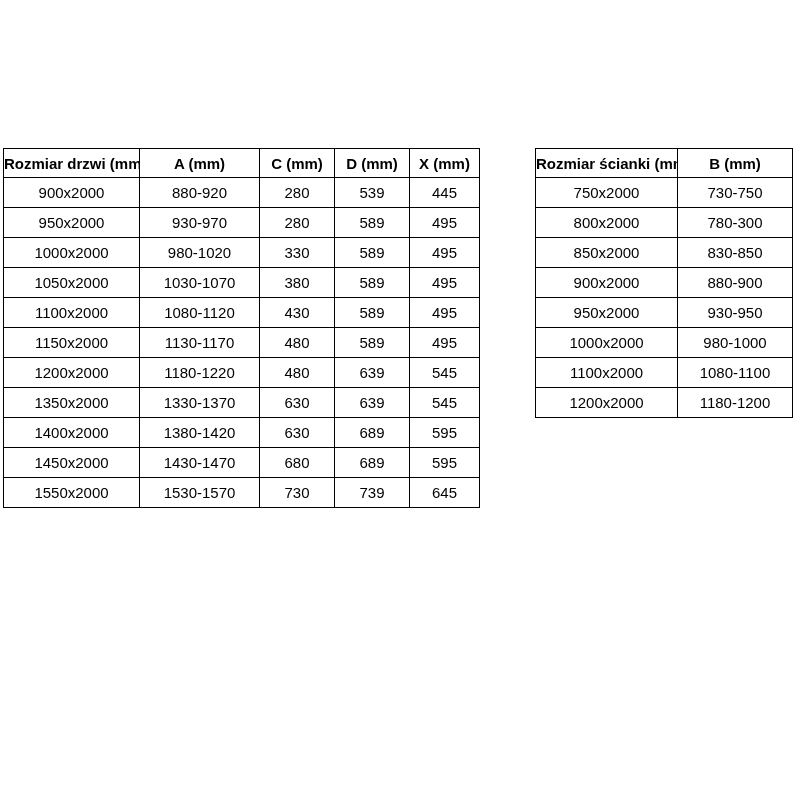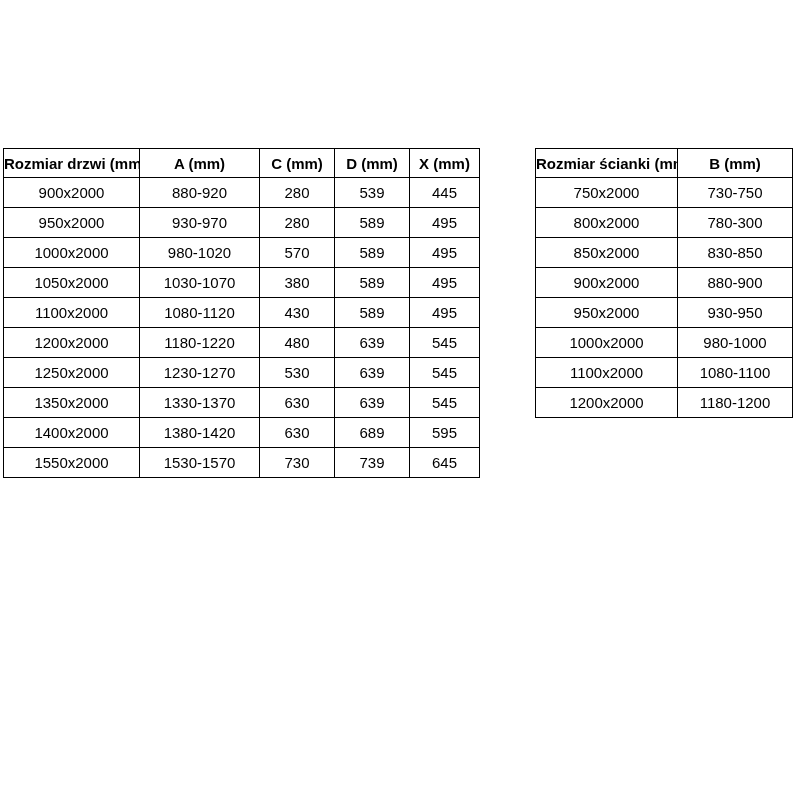--- a/index.html
+++ b/index.html
@@ -87,63 +87,70 @@
         <tr>
           <td>950x2000</td>
           <td>930-970</td>
           <td>280</td>
           <td>589</td>
           <td>495</td>
         </tr>
         <tr>
           <td>1000x2000</td>
           <td>980-1020</td>
-          <td>570</td>
+          <td>330</td>
           <td>589</td>
           <td>495</td>
         </tr>
         <tr>
           <td>1050x2000</td>
           <td>1030-1070</td>
           <td>380</td>
           <td>589</td>
           <td>495</td>
         </tr>
         <tr>
           <td>1100x2000</td>
           <td>1080-1120</td>
           <td>430</td>
+          <td>589</td>
+          <td>495</td>
+        </tr>
+        <tr>
+          <td>1150x2000</td>
+          <td>1130-1170</td>
+          <td>480</td>
           <td>589</td>
           <td>495</td>
         </tr>
         <tr>
           <td>1200x2000</td>
           <td>1180-1220</td>
           <td>480</td>
           <td>639</td>
           <td>545</td>
         </tr>
         <tr>
-          <td>1250x2000</td>
-          <td>1230-1270</td>
-          <td>530</td>
-          <td>639</td>
-          <td>545</td>
-        </tr>
-        <tr>
           <td>1350x2000</td>
           <td>1330-1370</td>
           <td>630</td>
           <td>639</td>
           <td>545</td>
         </tr>
         <tr>
           <td>1400x2000</td>
           <td>1380-1420</td>
           <td>630</td>
+          <td>689</td>
+          <td>595</td>
+        </tr>
+        <tr>
+          <td>1450x2000</td>
+          <td>1430-1470</td>
+          <td>680</td>
           <td>689</td>
           <td>595</td>
         </tr>
         <tr>
           <td>1550x2000</td>
           <td>1530-1570</td>
           <td>730</td>
           <td>739</td>
           <td>645</td>
         </tr>

